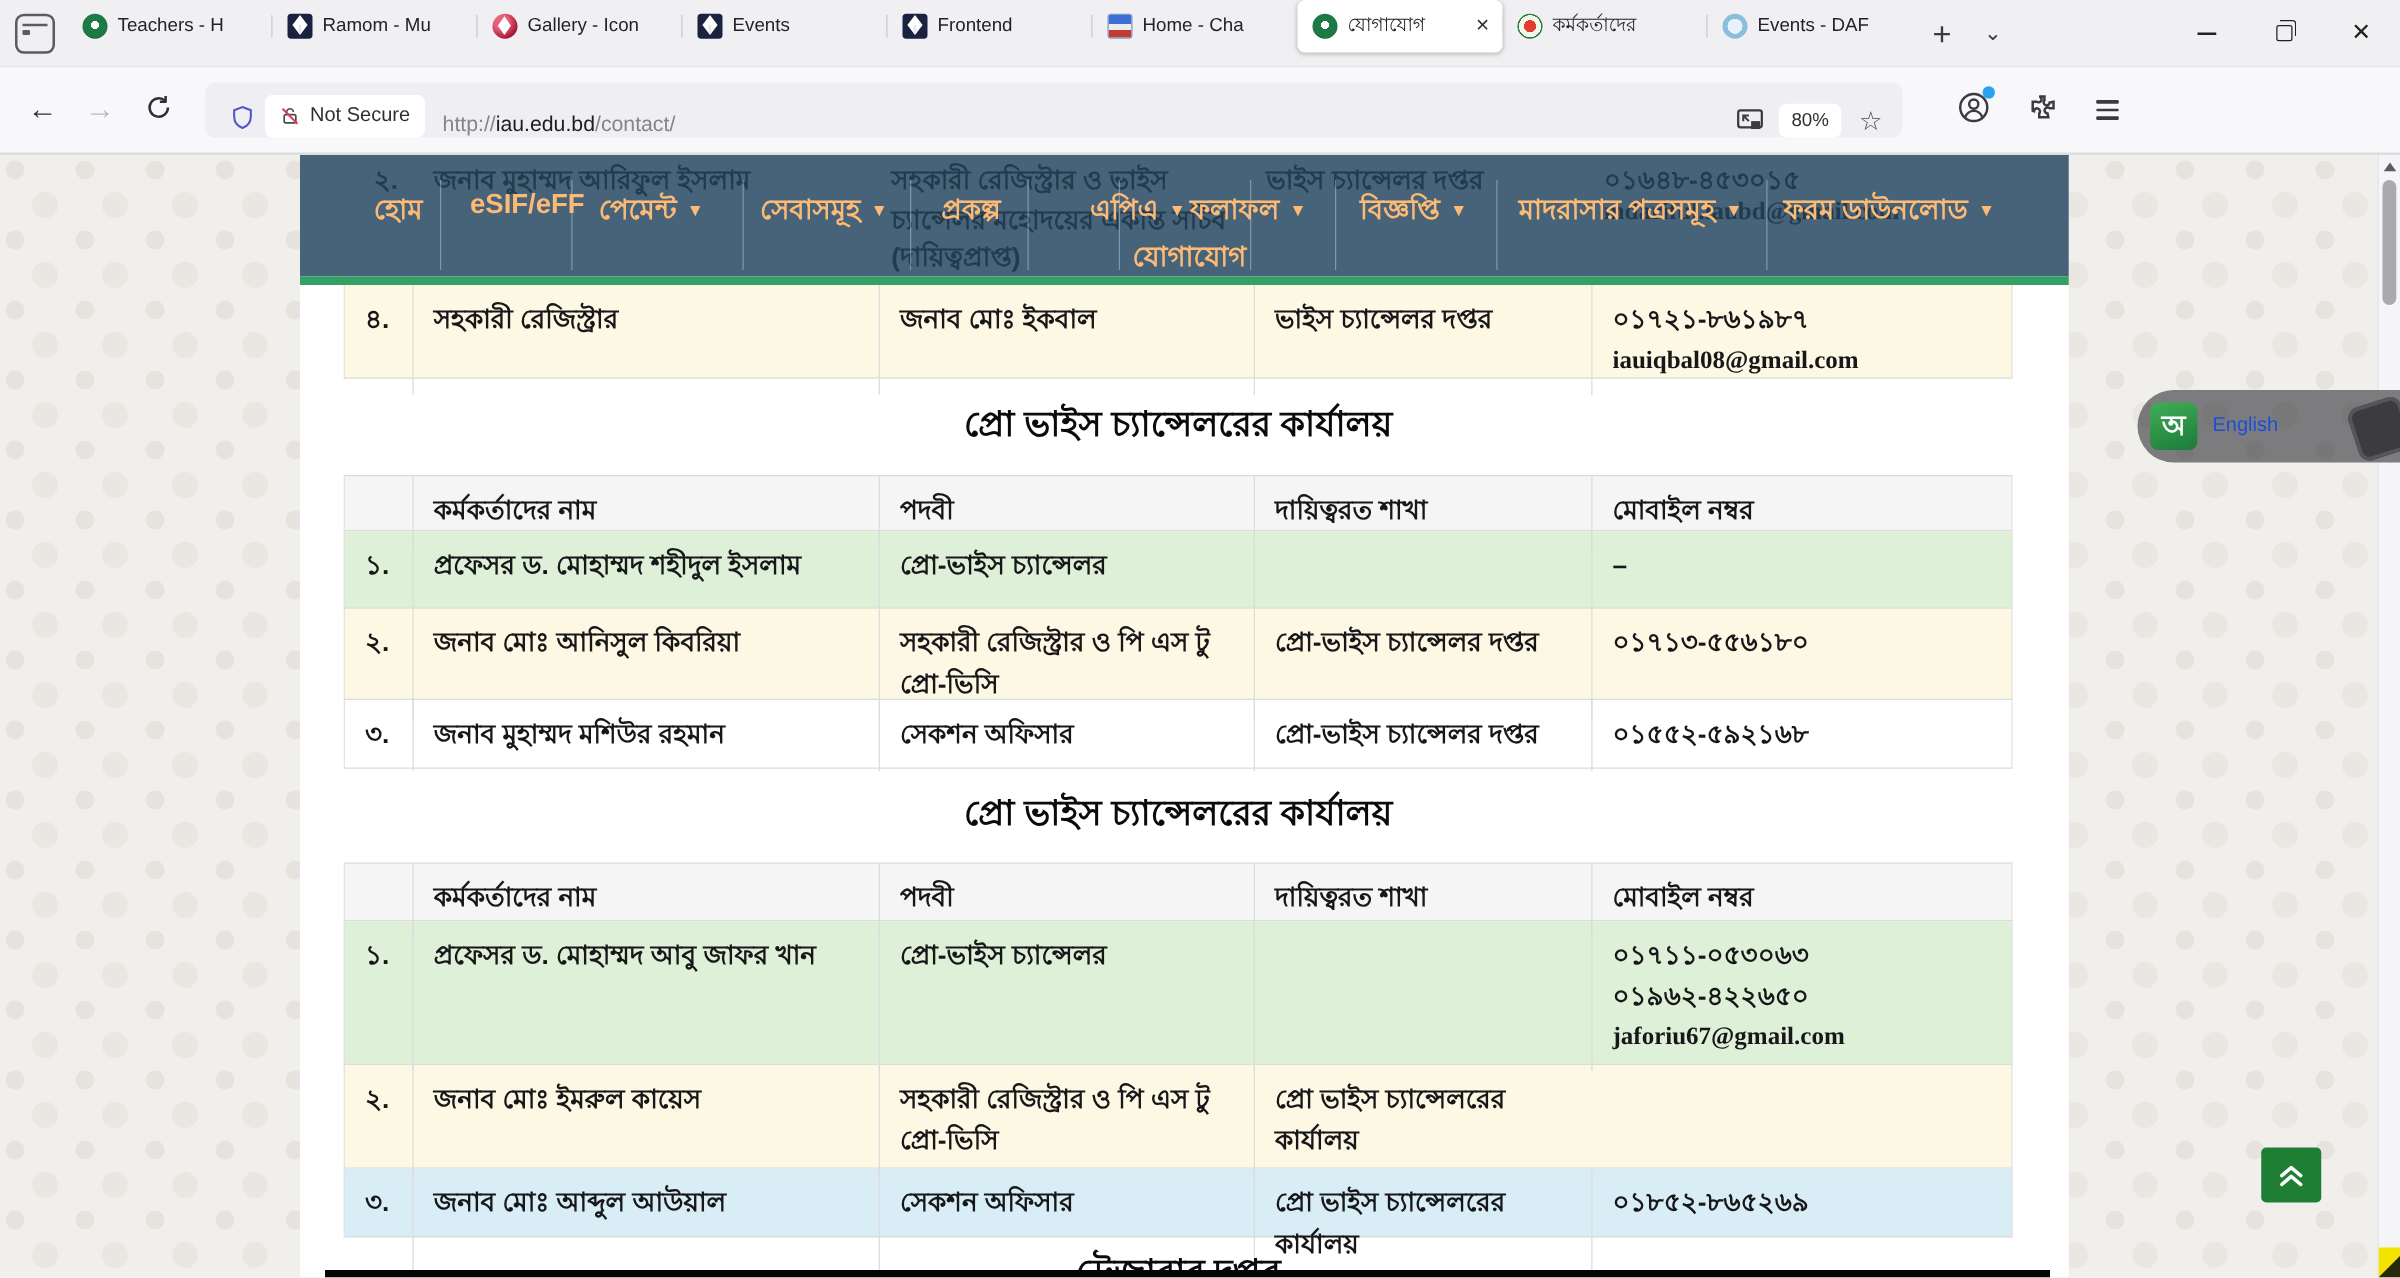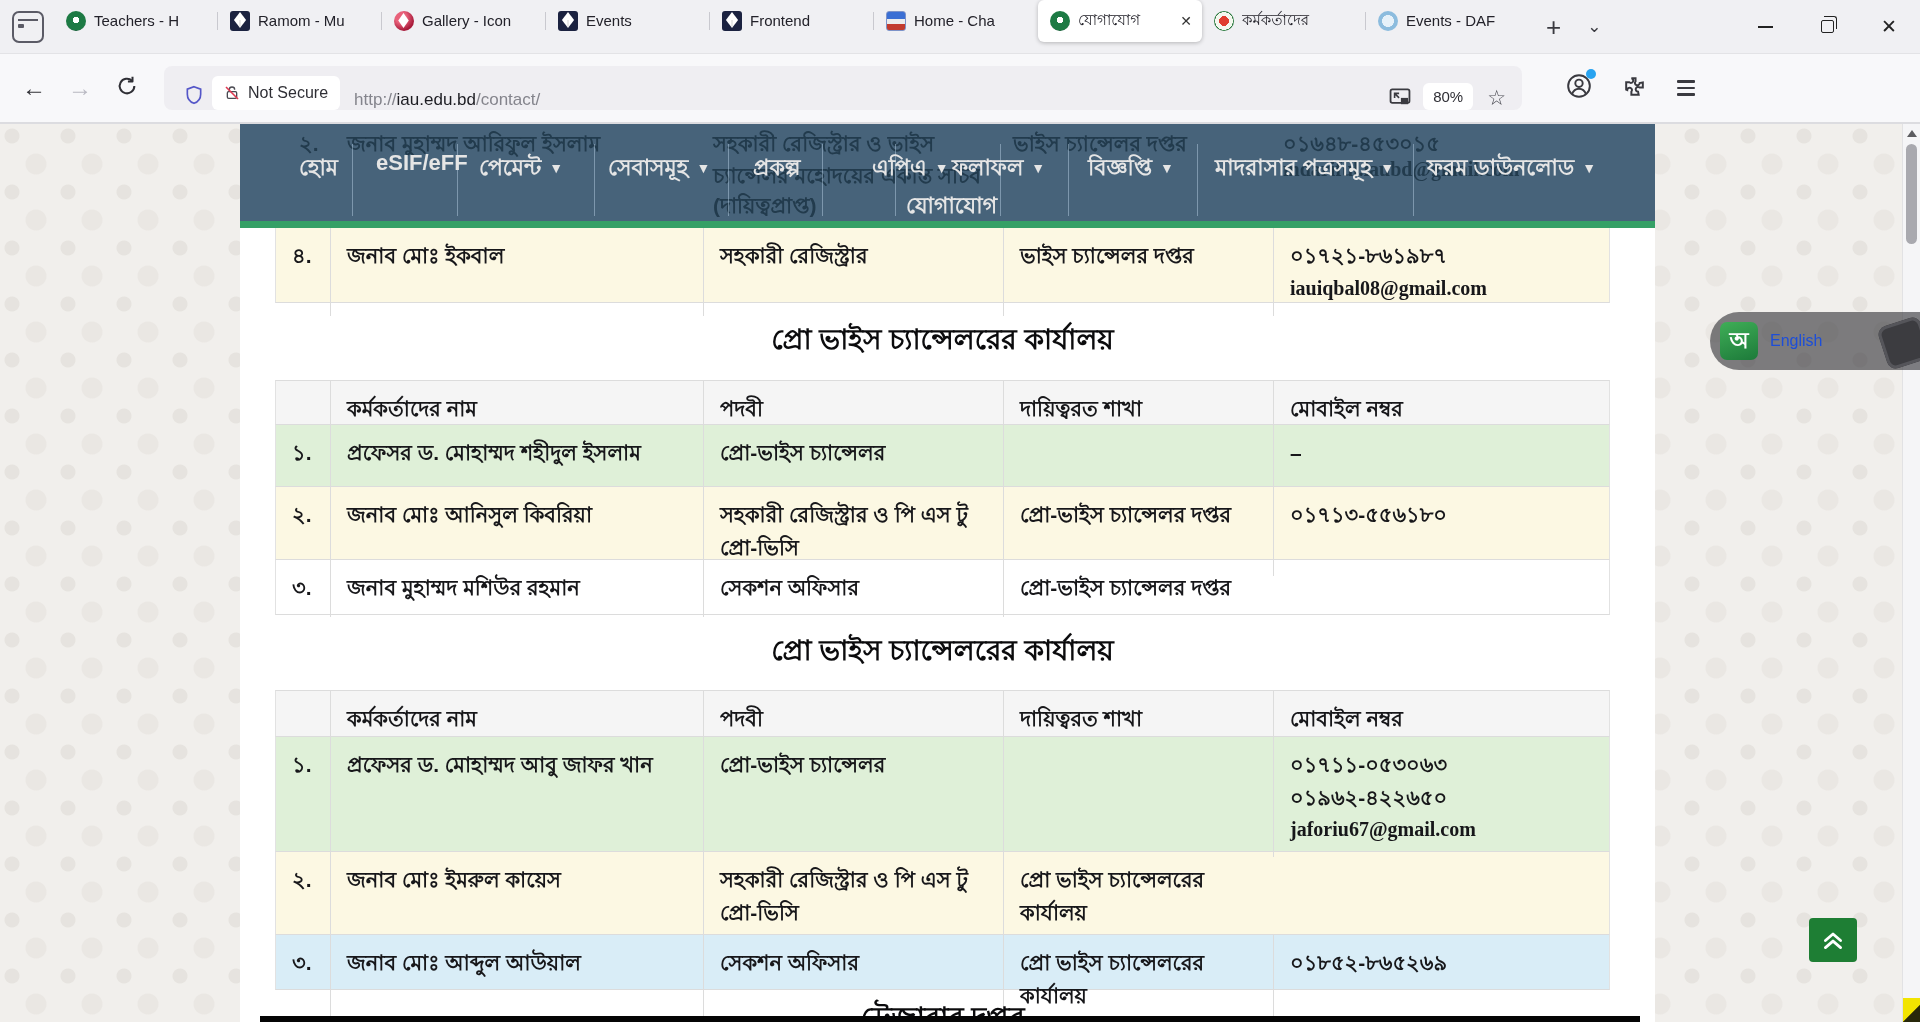--- a/index.html
+++ b/index.html
@@ -65,21 +65,21 @@
                      radial-gradient(circle at 36px 40px, #eae7e3 0 10px, transparent 11px);
     background-size:56px 56px; }
   .content-bg { position:absolute; left:240px; top:124px; width:1415px; height:898px; background:#ffffff; }
 
   
   .site-nav { position:absolute; left:240px; top:124px; width:1415px; height:97px; background:#47637a; overflow:hidden; }
   .green-bar { position:absolute; left:240px; top:221px; width:1415px; height:7px; background:#35a066; }
   .bleed { position:absolute; color:#223b4d; font-weight:700; font-size:21px; white-space:nowrap; }
   .bleed.serif { font-family:"Liberation Serif","DejaVu Serif",serif; font-size:20px; }
   .nav-sep { position:absolute; top:20px; width:1px; height:72px; background:rgba(190,215,235,.45); }
-  .nav-item { position:absolute; color:#e5e5e5; font-weight:700; font-size:22px; white-space:nowrap; }
+  .nav-item { position:absolute; color:#fdba74; font-weight:700; font-size:22px; white-space:nowrap; }
   .nav-item .caret { font-size:14px; margin-left:8px; vertical-align:2px; }
 
   
   .tables { position:absolute; left:275px; top:228px; width:1335px; }
   .trow { display:grid; grid-template-columns:55px 373px 300px 270px 337px; border-bottom:1px solid #dcdcdc; border-left:1px solid #e2e2e2; border-right:1px solid #e2e2e2; }
   .trow > div { padding:12px 16px; border-right:1px solid #dcdcdc; font-weight:700; font-size:21px; color:#17171a; line-height:1.55; }
   .trow > div:last-child { border-right:none; }
   .v-green { background:#dff0d8; }
   .v-cream { background:#fcf8e3; }
   .v-white { background:#ffffff; }
@@ -262,22 +262,22 @@
   <span class="nav-item" style="left:975px; top:26px;"><span>মাদরাসার পত্রসমূহ</span><span class="caret">▼</span></span>
   <span class="nav-item" style="left:1187px; top:26px;"><span>ফরম ডাউনলোড</span><span class="caret">▼</span></span>
   <span class="nav-item" style="left:666px; top:64px;"><span>যোগাযোগ</span></span>
 </div>
 <div class="green-bar"></div>
 
 <div class="tables">
 
   <div class="trow v-cream h75">
     <div>৪.</div>
+    <div>সহকারী রেজিস্ট্রার</div>
     <div>জনাব মোঃ ইকবাল</div>
-    <div>সহকারী রেজিস্ট্রার</div>
     <div>ভাইস চ্যান্সেলর দপ্তর</div>
     <div>
       <div>০১৭২১-৮৬১৯৮৭</div>
       <div class="email">iauiqbal08@gmail.com</div>
     </div>
   </div>
 
   <div class="sect">
       <span>প্রো ভাইস চ্যান্সেলরের কার্যালয়</span>
     </div>
@@ -303,20 +303,21 @@
       <div>প্রো-ভিসি</div>
     </div>
     <div>প্রো-ভাইস চ্যান্সেলর দপ্তর</div>
     <div>০১৭১৩-৫৫৬১৮০</div>
   </div>
   <div class="trow v-white h55">
     <div>৩.</div>
     <div>জনাব মুহাম্মদ মশিউর রহমান</div>
     <div>সেকশন অফিসার</div>
     <div>প্রো-ভাইস চ্যান্সেলর দপ্তর</div>
+    <div>০১৫৫২-৫৯২১৬৮</div>
   </div>
 
   <div class="sect" style="height:75px">
       <span>প্রো ভাইস চ্যান্সেলরের কার্যালয়</span>
     </div>
   <div class="trow v-head h47">
     <div></div>
     <div>কর্মকর্তাদের নাম</div>
     <div>পদবী</div>
     <div>দায়িত্বরত শাখা</div>

